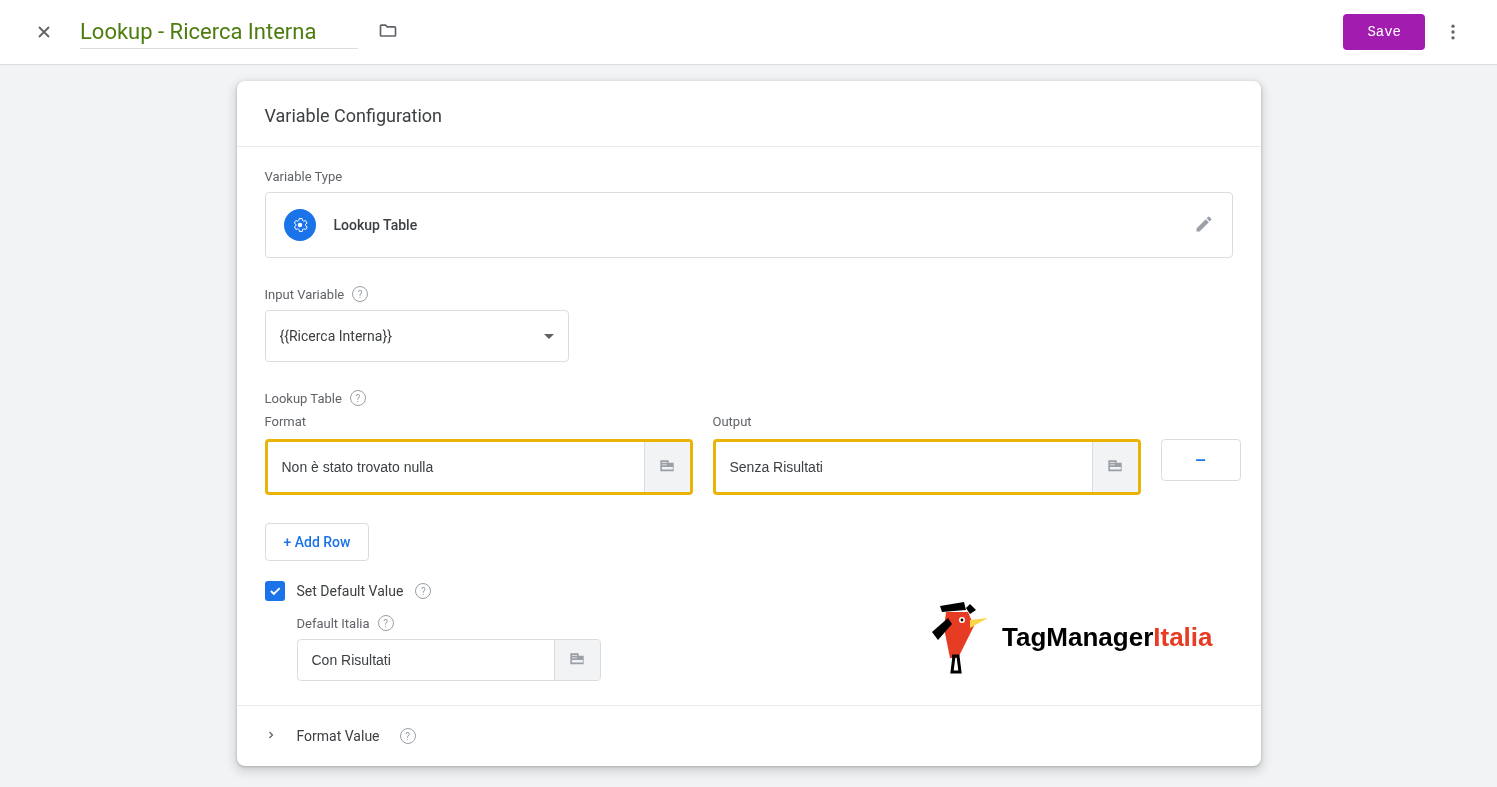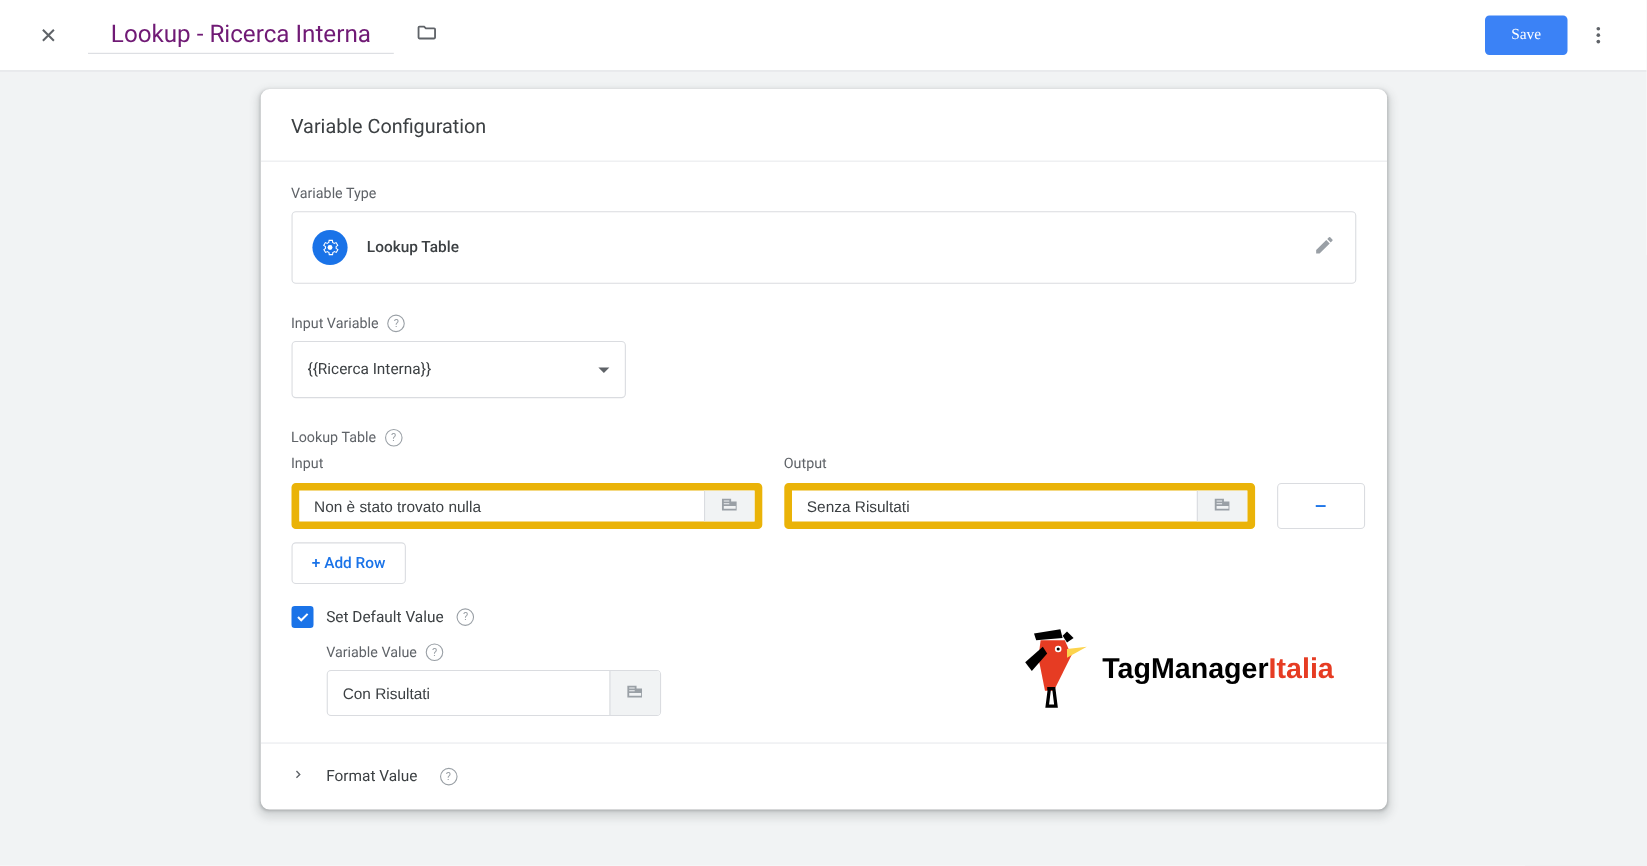--- a/index.html
+++ b/index.html
@@ -1,43 +1,43 @@
 <!DOCTYPE html>
 <html><head>
 <meta charset="utf-8">
 <style>
 * { box-sizing: border-box; margin: 0; padding: 0; }
 body { font-family: Roboto, 'Helvetica Neue', Arial, sans-serif; background: #f1f3f4; color: #202124; font-size: 14px; }
 .topbar { display: flex; align-items: center; padding: 12px 24px; background: #fff; border-bottom: 1px solid #dadce0; }
 .close-btn { width: 40px; height: 40px; display: flex; align-items: center; justify-content: center; cursor: pointer; border-radius: 50%; color: #5f6368; }
-.title-input { font-size: 22px; font-family: 'Google Sans', Roboto, sans-serif; color: #701a75; border: none; border-bottom: 1px solid #dadce0; padding: 4px 0; background: none; outline: none; margin-left: 16px; min-width: 250px; text-align: center; }
+.title-input { font-size: 22px; font-family: 'Google Sans', Roboto, sans-serif; color: #4d7c0f; border: none; border-bottom: 1px solid #dadce0; padding: 4px 0; background: none; outline: none; margin-left: 16px; min-width: 250px; }
 .folder-icon { margin-left: 14px; color: #5f6368; cursor: pointer; padding: 6px; }
 .spacer { flex: 1; }
-.save-btn { background: #3b82f6; color: #fff; border: none; padding: 0 24px; height: 36px; border-radius: 4px; font-family: Liberation Serif, serif; font-size: 14px; font-weight: 500; cursor: pointer; }
+.save-btn { background: #a21caf; color: #fff; border: none; padding: 0 24px; height: 36px; border-radius: 4px; font-family: Liberation Mono, monospace; font-size: 14px; font-weight: 500; cursor: pointer; }
 .more-btn { width: 40px; height: 40px; display: flex; align-items: center; justify-content: center; cursor: pointer; border-radius: 50%; color: #5f6368; margin-left: 8px; }
 .card-wrap { display: flex; justify-content: center; padding: 16px 24px; }
 .card { width: 1024px; background: #fff; border-radius: 8px; box-shadow: 0 1px 3px rgba(60,64,67,.3), 0 4px 8px 3px rgba(60,64,67,.15); overflow: hidden; }
 .card-header { padding: 24px 28px 20px; border-bottom: 1px solid #e8eaed; font-family: 'Google Sans', Roboto, sans-serif; font-size: 18px; color: #3c4043; }
 .card-body { padding: 22px 28px 0; }
 .label { font-size: 13px; color: #5f6368; display: flex; align-items: center; gap: 8px; margin-bottom: 8px; }
 .help-icon { width: 16px; height: 16px; border: 1.5px solid #9aa0a6; border-radius: 50%; display: inline-flex; align-items: center; justify-content: center; font-size: 10px; color: #9aa0a6; cursor: pointer; }
 .type-box { display: flex; align-items: center; border: 1px solid #dadce0; border-radius: 4px; padding: 16px 18px; margin-bottom: 28px; cursor: pointer; }
 .type-icon { width: 32px; height: 32px; background: #1a73e8; border-radius: 50%; display: flex; align-items: center; justify-content: center; margin-right: 18px; }
 .type-label { font-size: 14px; font-weight: 500; color: #3c4043; flex: 1; }
 .edit-icon { color: #9aa0a6; }
 .select-box { border: 1px solid #dadce0; border-radius: 4px; display: flex; align-items: center; padding: 0 14px; height: 52px; width: 304px; cursor: pointer; justify-content: space-between; color: #3c4043; margin-bottom: 28px; }
 .select-arrow { border-left: 5px solid transparent; border-right: 5px solid transparent; border-top: 5px solid #5f6368; }
 .table-row { display: flex; gap: 20px; align-items: flex-start; }
 .col { display: flex; flex-direction: column; }
 .col-head { font-size: 13px; color: #5f6368; margin-bottom: 10px; }
-.input-group { display: flex; border: 7px solid #eab308; border-radius: 4px; overflow: hidden; height: 42px; width: 428px; gap: 12px; }
+.input-group { display: flex; border: 3px solid #eab308; border-radius: 4px; overflow: hidden; height: 56px; width: 428px; gap: 12px; }
 .input-group input { flex: 1; border: none; outline: none; padding: 0 14px; font-size: 14px; color: #3c4043; background: none; }
 .input-addon { width: 46px; background: #f1f3f4; display: flex; align-items: center; justify-content: center; border-left: 1px solid #dadce0; cursor: pointer; color: #9aa0a6; }
 .minus-btn { border: 1px solid #dadce0; border-radius: 4px; width: 80px; height: 42px; display: flex; align-items: center; justify-content: center; color: #1a73e8; font-size: 18px; font-weight: 500; cursor: pointer; background: #fff; }
-.add-row-btn { margin-top: 12px; border: 1px solid #dadce0; border-radius: 4px; padding: 10px 18px; color: #1a73e8; font-size: 14px; font-family: 'Google Sans', Roboto, sans-serif; font-weight: 500; cursor: pointer; background: #fff; display: inline-block; }
+.add-row-btn { margin-top: 28px; border: 1px solid #dadce0; border-radius: 4px; padding: 10px 18px; color: #1a73e8; font-size: 14px; font-family: 'Google Sans', Roboto, sans-serif; font-weight: 500; cursor: pointer; background: #fff; display: inline-block; }
 .checkbox-row { display: flex; align-items: center; gap: 12px; margin-top: 20px; }
 .checkbox { width: 20px; height: 20px; background: #1a73e8; border-radius: 3px; display: flex; align-items: center; justify-content: center; cursor: pointer; }
 .checkbox svg { width: 14px; height: 14px; }
 .default-block { margin-left: 32px; margin-top: 14px; }
 .default-input-group { display: flex; border: 1px solid #dadce0; border-radius: 4px; overflow: hidden; height: 42px; width: 304px; }
 .default-input-group input { flex: 1; border: none; outline: none; padding: 0 14px; font-size: 14px; color: #3c4043; background: none; }
 .format-row { border-top: 1px solid #e8eaed; margin-top: 24px; padding: 22px 28px; display: flex; align-items: center; gap: 20px; color: #3c4043; cursor: pointer; }
 .chevron { color: #5f6368; }
 .logo-area { position: absolute; right: 48px; bottom: 90px; display: flex; align-items: center; gap: 12px; }
 .logo-text { font-family: Arial, sans-serif; font-size: 26px; font-weight: 700; }
@@ -102,21 +102,21 @@
         <span class="select-arrow"></span>
       </div>
 
       <div class="label">
         <span>Lookup Table</span>
         <span class="help-icon">?</span>
       </div>
 
       <div class="table-row">
         <div class="col">
-          <div class="col-head">Input</div>
+          <div class="col-head">Format</div>
           <div class="input-group">
             <input value="Non è stato trovato nulla" style="">
             <div class="input-addon">
               <svg width="20" height="20" viewBox="0 0 24 24" fill="#9aa0a6">
                   <path d="M17 7h-3V4H4v13h16V7h-3zm-5 0H6V6h6v1zm0 3H6V9h6v1zm7 5H6v-3h13v3z"></path>
                 </svg>
             </div>
           </div>
         </div>
         <div class="col">
@@ -143,21 +143,21 @@
           <svg viewBox="0 0 24 24" fill="none" stroke="#fff" stroke-width="3.2">
               <path d="M5 12l5 5L20 7"></path>
             </svg>
         </div>
         <span style="color:#3c4043;">Set Default Value</span>
         <span class="help-icon">?</span>
       </div>
 
       <div class="default-block">
         <div class="label">
-          <span>Variable Value</span>
+          <span>Default Italia</span>
           <span class="help-icon">?</span>
         </div>
         <div class="default-input-group">
           <input value="Con Risultati" style="">
           <div class="input-addon">
             <svg width="20" height="20" viewBox="0 0 24 24" fill="#9aa0a6">
                 <path d="M17 7h-3V4H4v13h16V7h-3zm-5 0H6V6h6v1zm0 3H6V9h6v1zm7 5H6v-3h13v3z"></path>
               </svg>
           </div>
         </div>

